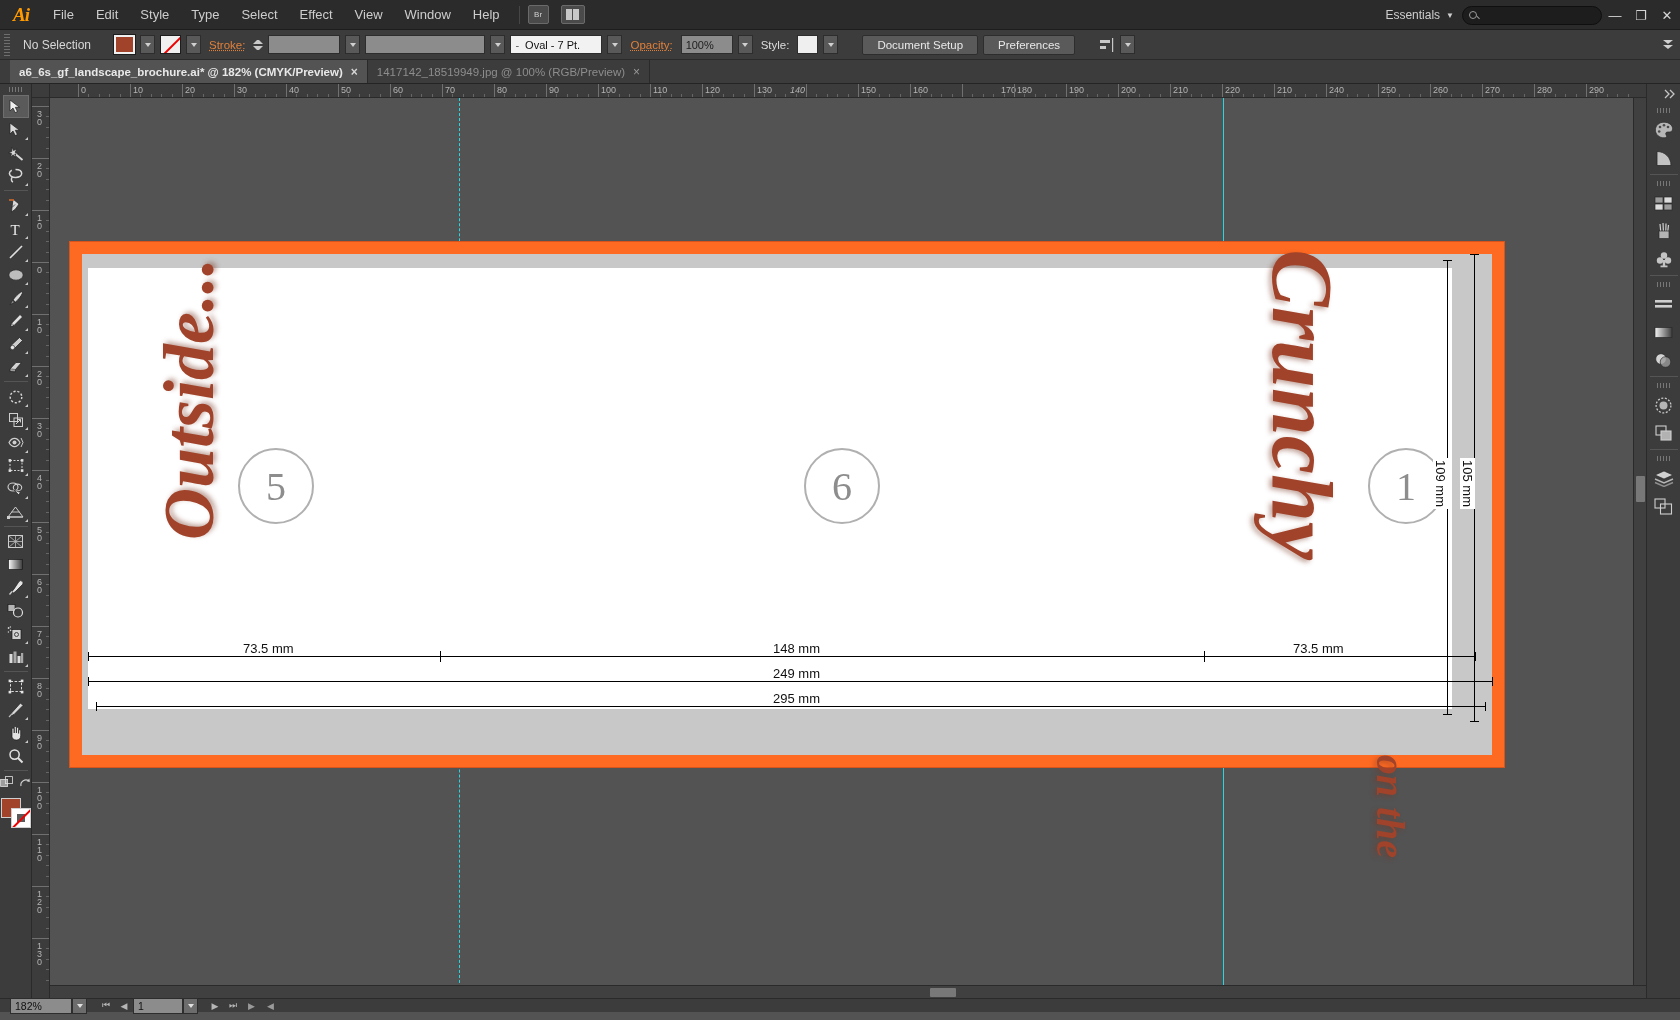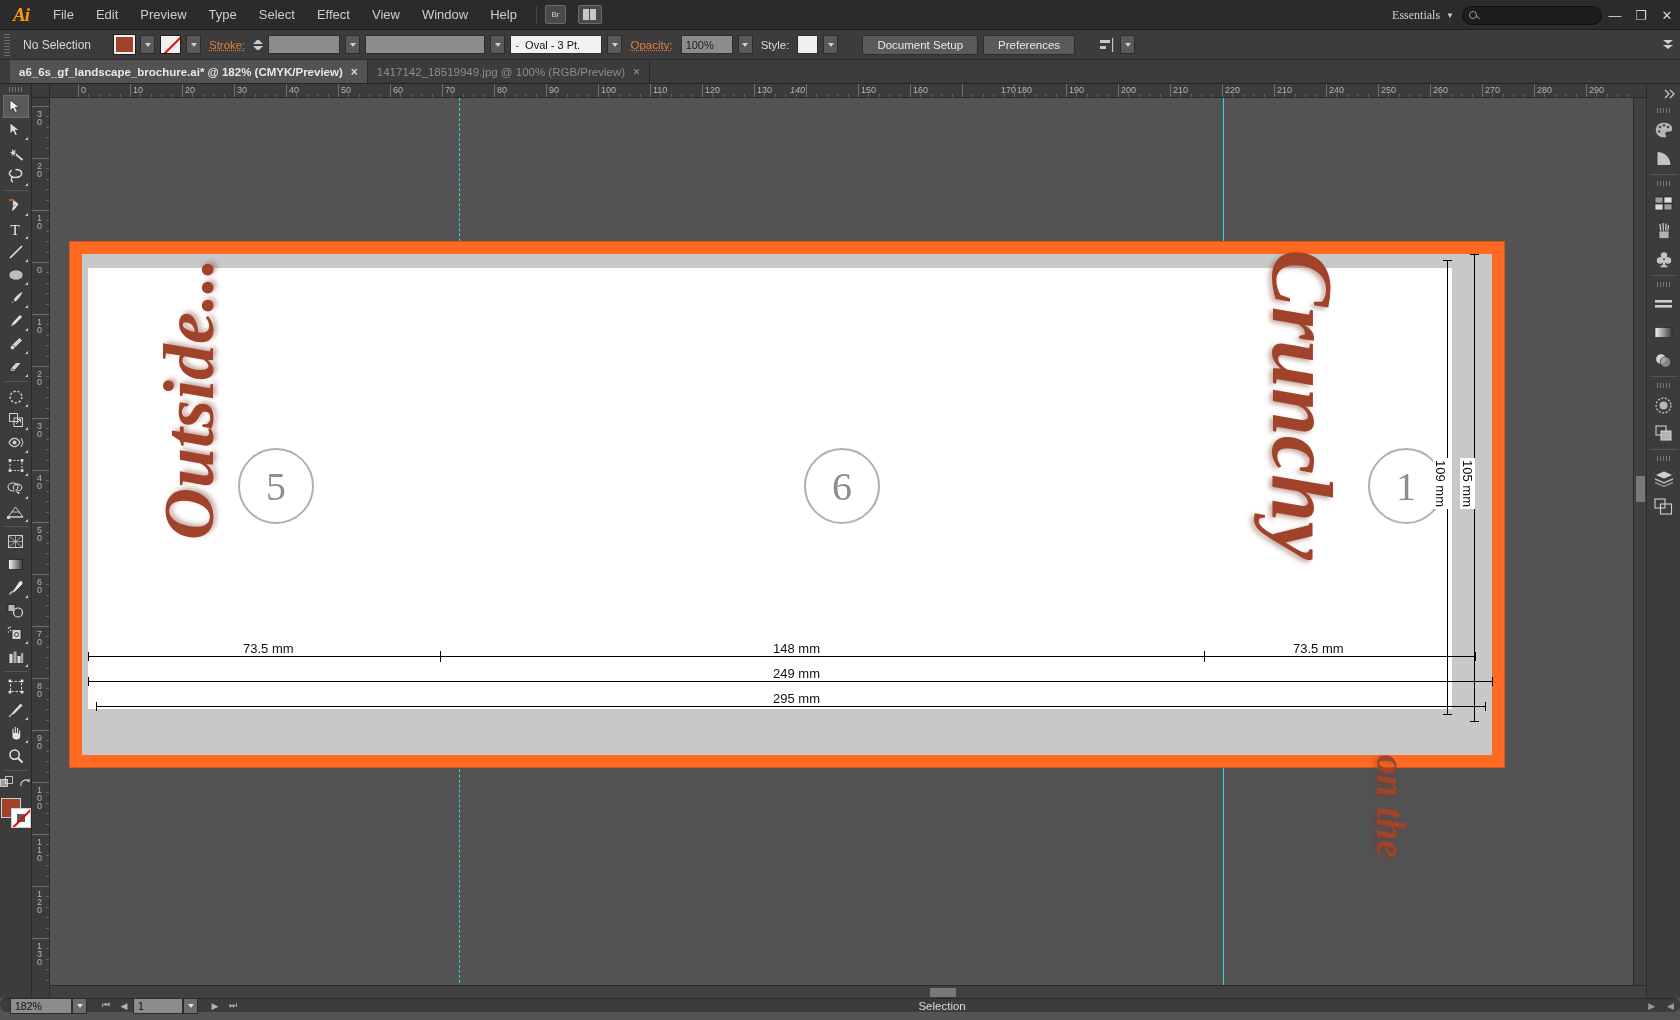--- a/index.html
+++ b/index.html
@@ -32,21 +32,21 @@
     display:flex;align-items:center;justify-content:center;font-size:8px;color:#d0d0d0;
   }
   .arrange-icon {
     width:24px;height:19px;border:1px solid #6a6a6a;border-radius:2px;background:#4a4a4a;
     margin-left:12px;display:flex;align-items:center;justify-content:center;
   }
   .arrange-icon .ag { display:flex; gap:1px; }
   .arrange-icon .ag i { display:block;width:6px;height:11px;background:#c8c8c8; }
   .menu-right { position:absolute; right:0; top:0; height:30px; display:flex; align-items:center; }
   .essentials {
-    font-size:12px; color:#cfcfcf; padding:0 8px; display:flex; align-items:center; gap:6px;font-family:Liberation Serif, serif;
+    font-size:12px; color:#cfcfcf; padding:0 8px; display:flex; align-items:center; gap:6px;
   }
   .search-box {
     width:140px;height:19px;background:#1d1d1d;border:1px solid #0f0f0f;border-radius:10px;
     display:flex;align-items:center;padding:0 6px;gap:4px;
   }
   .search-box .mag {
     width:8px;height:8px;border:1.4px solid #9a9a9a;border-radius:50%;position:relative;flex:none;
   }
   .search-box .mag:after {
     content:"";position:absolute;width:4px;height:1.4px;background:#9a9a9a;
@@ -214,41 +214,41 @@
 
   
   .hscroll{position:absolute;left:50px;right:34px;bottom:0;height:13px;background:#404040;border-top:1px solid #2a2a2a;z-index:5;}
   .hthumb{position:absolute;top:2px;height:9px;background:#787878;border-radius:1px;left:880px;width:26px;}
   .vscroll{position:absolute;right:34px;top:14px;bottom:13px;width:13px;background:#404040;border-left:1px solid #2a2a2a;z-index:5;}
   .vthumb{position:absolute;left:2px;width:9px;background:#787878;border-radius:1px;top:378px;height:26px;}
 
   
   .statusbar{
     height:14px;background:#3c3c3c;border-top:1px solid #2a2a2a;
-    display:flex;align-items:center;gap:0px;padding-left:0px;border-radius:7px;
+    display:flex;align-items:center;gap:0px;padding-left:0px;
   }
   .sb-zoom{
     width:62px;height:16px;background:#8c8c8c;border:1px solid #2d2d2d;
     display:flex;align-items:center;padding:0 4px;font-size:10.5px;color:#111;margin-left:10px;
   }
   .sb-drop{width:15px;height:16px;background:#6c6c6c;border:1px solid #2d2d2d;display:flex;align-items:center;justify-content:center;}
   .sb-drop:after{content:"";border-left:3.5px solid transparent;border-right:3.5px solid transparent;border-top:4px solid #e0e0e0;}
   .sb-nav{width:18px;height:18px;display:flex;align-items:center;justify-content:center;color:#b5b5b5;font-size:9px;}
   .sb-page{width:50px;height:16px;background:#8c8c8c;border:1px solid #2d2d2d;font-size:10.5px;color:#111;display:flex;align-items:center;padding:0 4px;}
   .sb-status{flex:1;text-align:center;font-size:11.5px;color:#dcdcdc;}
   .sb-tri{color:#9a9a9a;font-size:9px;padding:0 6px;}
 </style>
 </head>
 <body>
 
 <div class="menubar">
   <div class="ai-logo">Ai</div>
   <div class="menu-item">File</div>
   <div class="menu-item">Edit</div>
-  <div class="menu-item">Preview</div>
+  <div class="menu-item">Style</div>
   <div class="menu-item">Type</div>
   <div class="menu-item">Select</div>
   <div class="menu-item">Effect</div>
   <div class="menu-item">View</div>
   <div class="menu-item">Window</div>
   <div class="menu-item">Help</div>
   <div class="menu-sep"></div>
   <div class="br-icon">Br</div>
   <div class="arrange-icon">
     <span class="ag">
@@ -283,21 +283,21 @@
   <div class="stepper">
       <i class="up"></i>
       <i class="dn"></i>
     </div>
   <div class="ctl-field wide"></div>
   <div class="mini-arrow"></div>
   <div class="ctl-field xwide"></div>
   <div class="mini-arrow"></div>
   <div class="ctl-field white" style="width:92px;gap:6px;">
     <span style="color:#555;">-</span>
-    <span>Oval - 3 Pt.</span>
+    <span>Oval - 7 Pt.</span>
   </div>
   <div class="mini-arrow"></div>
   <div class="ctl-label">Opacity:</div>
   <div class="ctl-field opac">100%</div>
   <div class="mini-arrow"></div>
   <div style="font-size:11.5px;color:#dcdcdc;padding:0 3px;">Style:</div>
   <div class="style-sw"></div>
   <div class="mini-arrow"></div>
   <div style="width:14px;"></div>
   <div class="ctl-btn">Document Setup</div>
@@ -1046,16 +1046,15 @@
   <div class="sb-zoom">182%</div>
   <div class="sb-drop"></div>
   <div style="width:10px;"></div>
   <div class="sb-nav">⏮</div>
   <div class="sb-nav">◀</div>
   <div class="sb-page">1</div>
   <div class="sb-drop"></div>
   <div style="width:8px;"></div>
   <div class="sb-nav">▶</div>
   <div class="sb-nav">⏭</div>
-  <div class="sb-status">Selection</div>
   <div class="sb-tri">▶</div>
   <div class="sb-tri">◀</div>
 </div>
 
 </body></html>

